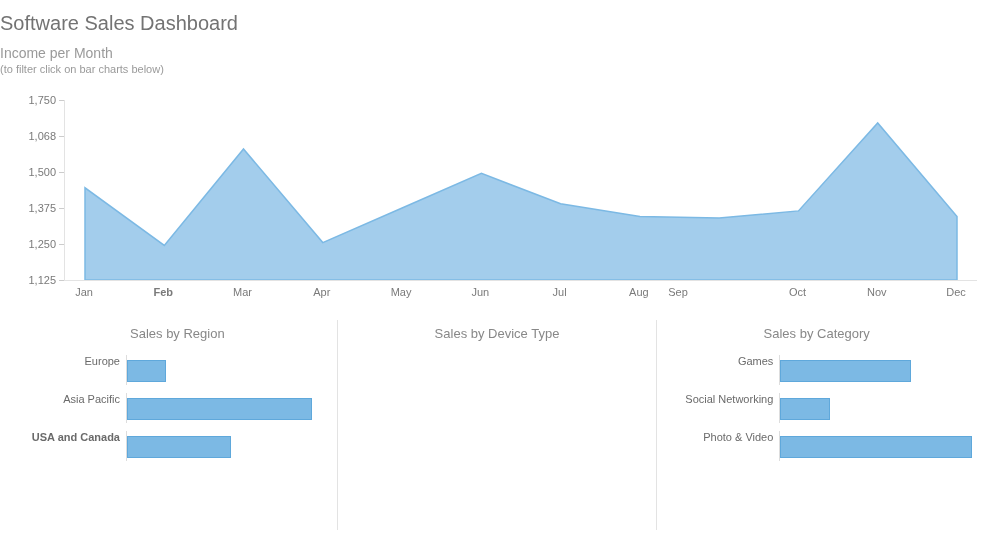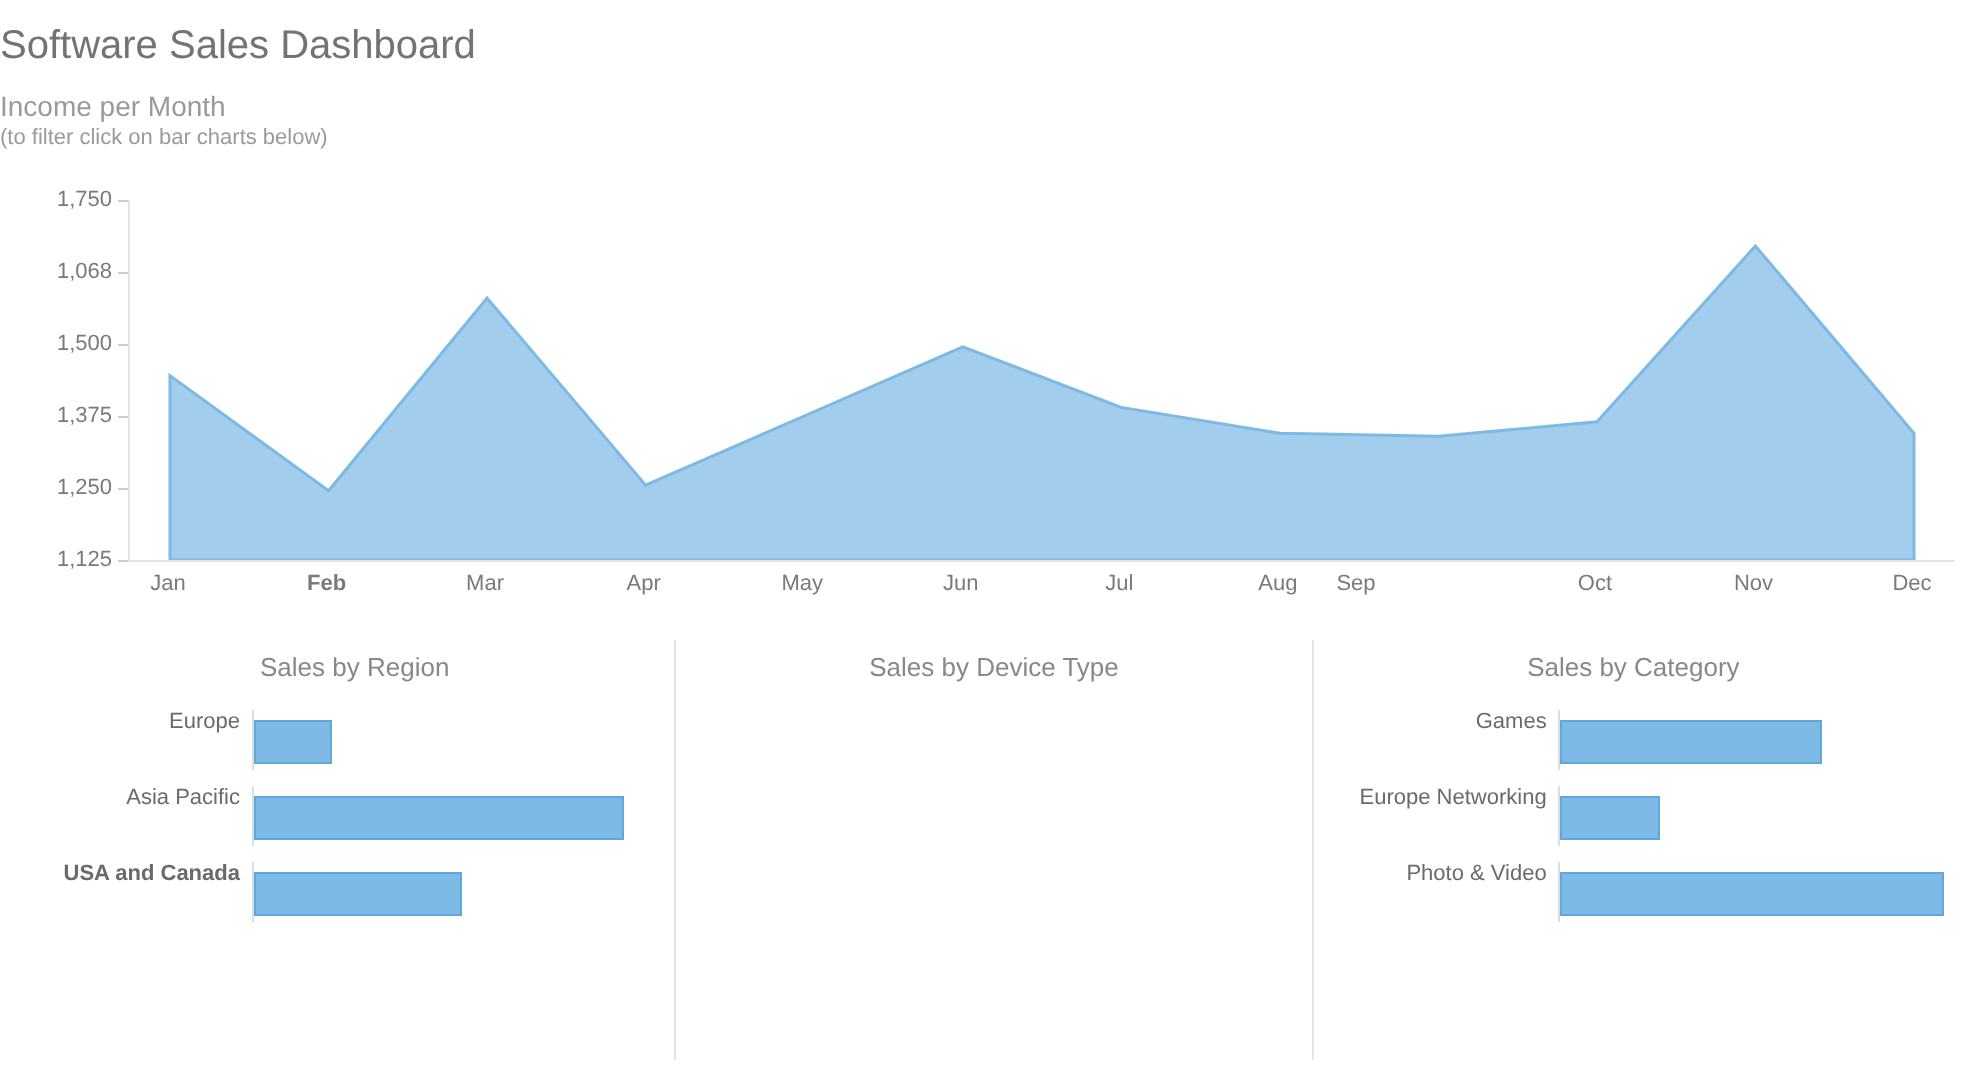--- a/index.html
+++ b/index.html
@@ -98,21 +98,21 @@
     <div class="panel">
       <div class="panel-title">Sales by Category</div>
       <div id="bars-3">
           <div class="bar-row">
             <div class="bar-label" style="width: 110px;">Games</div>
             <div class="bar-track">
               <div class="bar-fill" style="width: 68%;"></div>
             </div>
           </div>
           <div class="bar-row">
-            <div class="bar-label" style="width: 110px;">Europe Networking</div>
+            <div class="bar-label" style="width: 110px;">Social Networking</div>
             <div class="bar-track">
               <div class="bar-fill" style="width: 25%;"></div>
             </div>
           </div>
           <div class="bar-row">
             <div class="bar-label" style="width: 110px;">Photo &amp; Video</div>
             <div class="bar-track">
               <div class="bar-fill" style="width: 100%;"></div>
             </div>
           </div>

